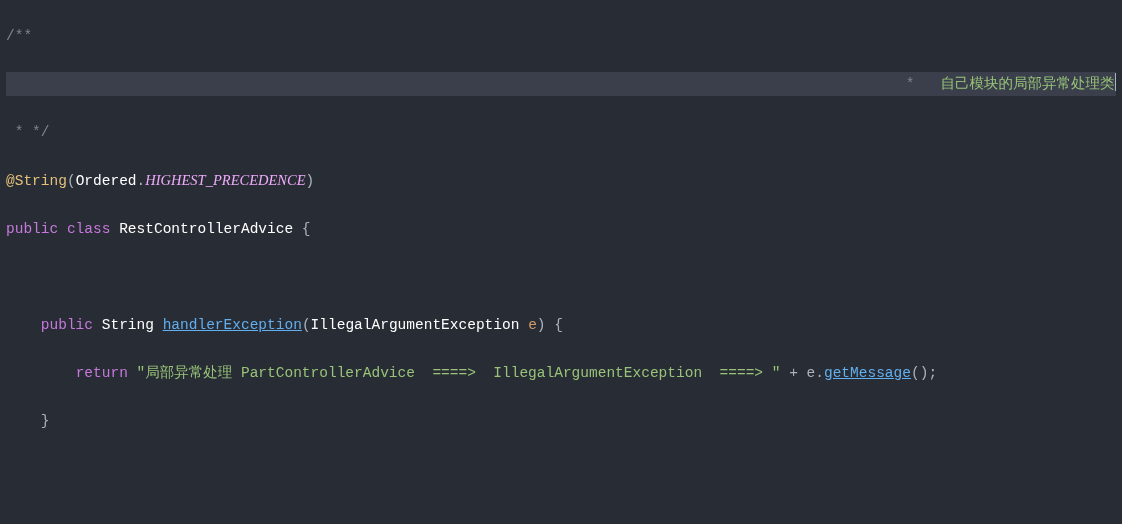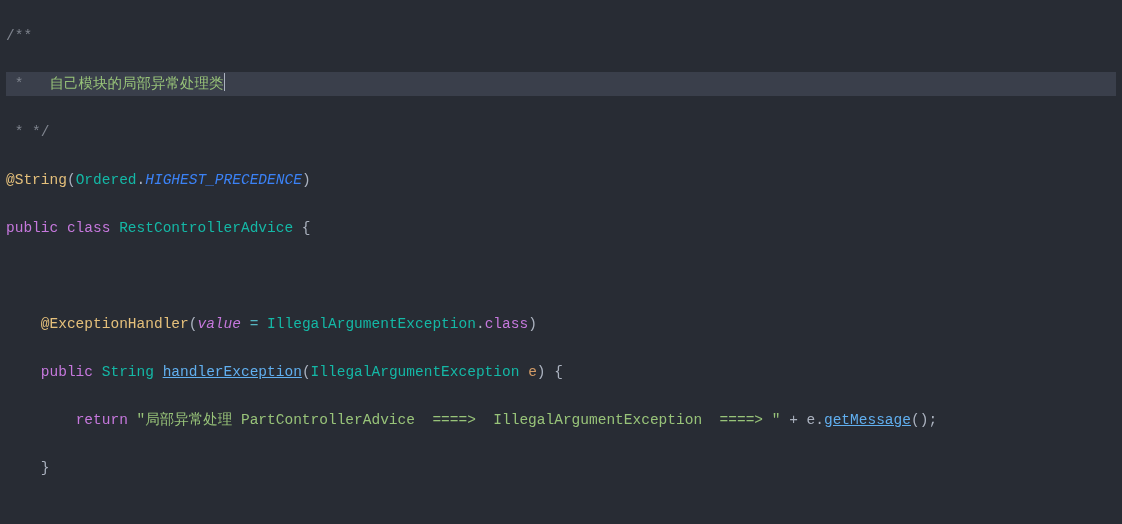--- a/index.html
+++ b/index.html
@@ -12,55 +12,54 @@
     width: 1122px;
     height: 524px;
     overflow: hidden;
     padding: 0;
   }
   .editor {
     white-space: pre;
     padding: 0 6px;
   }
   .line { min-height: 24px; }
-  .highlighted { background: #3a3f4b; }
+  .highlighted { background: #3a3f4b; text-align: right; }
   .comment { color: #7f848e; font-style: normal; }
   .comment-text { color: #98c379; }
   .annotation { color: #e5c07b; }
   .paren { color: #abb2bf; }
   .param { color: #d19a66; }
   .param-purple { color: #c678dd; font-style: italic; }
   .op { color: #56b6c2; }
   .string { color: #98c379; }
   .keyword { color: #c678dd; }
-  .type { color: #14b8a6; }
+  .type { color: #ffffff; }
   .method { color: #61afef; text-decoration: underline; }
   .brace { color: #abb2bf; }
   .plain { color: #abb2bf; }
-  .field { color: #3b82f6; font-style: italic; }
+  .field { color: #f0abfc; font-style: italic; font-family: Liberation Serif, serif; }
   .dot { color: #abb2bf; }
   .cursor {
     display: inline-block;
     width: 1.5px;
     height: 18px;
     background: #abb2bf;
     vertical-align: -3px;
   }
 </style>
 </head>
 <body>
 
 <div class="editor">
 <div class="line"><span class="comment">/**</span></div>
 <div class="line highlighted"><span class="comment"> *   </span><span class="comment-text">自己模块的局部异常处理类</span><span class="cursor"></span></div>
 <div class="line"><span class="comment"> * */</span></div>
 <div class="line"><span class="annotation">@String</span><span class="paren">(</span><span class="type">Ordered</span><span class="dot">.</span><span class="field">HIGHEST_PRECEDENCE</span><span class="paren">)</span></div>
 <div class="line"><span class="keyword">public</span><span class="plain"> </span><span class="keyword">class</span><span class="plain"> </span><span class="type">RestControllerAdvice</span><span class="brace"> {</span></div>
 <div class="line"></div>
-<div class="line"><span class="plain">    </span><span class="annotation">@ExceptionHandler</span><span class="paren">(</span><span class="param-purple">value</span><span class="plain"> </span><span class="op">=</span><span class="plain"> </span><span class="type">IllegalArgumentException</span><span class="dot">.</span><span class="keyword">class</span><span class="paren">)</span></div>
 <div class="line"><span class="plain">    </span><span class="keyword">public</span><span class="plain"> </span><span class="type">String</span><span class="plain"> </span><span class="method">handlerException</span><span class="paren">(</span><span class="type">IllegalArgumentException</span><span class="plain"> </span><span class="param">e</span><span class="paren">)</span><span class="brace"> {</span></div>
 <div class="line"><span class="plain">        </span><span class="keyword">return</span><span class="plain"> </span><span class="string">"局部异常处理 PartControllerAdvice  ====&gt;  IllegalArgumentException  ====&gt; "</span><span class="plain"> + </span><span class="plain">e</span><span class="dot">.</span><span class="method">getMessage</span><span class="paren">()</span><span class="plain">;</span></div>
 <div class="line"><span class="plain">    </span><span class="brace">}</span></div>
 
 
 
 
 
 
 

